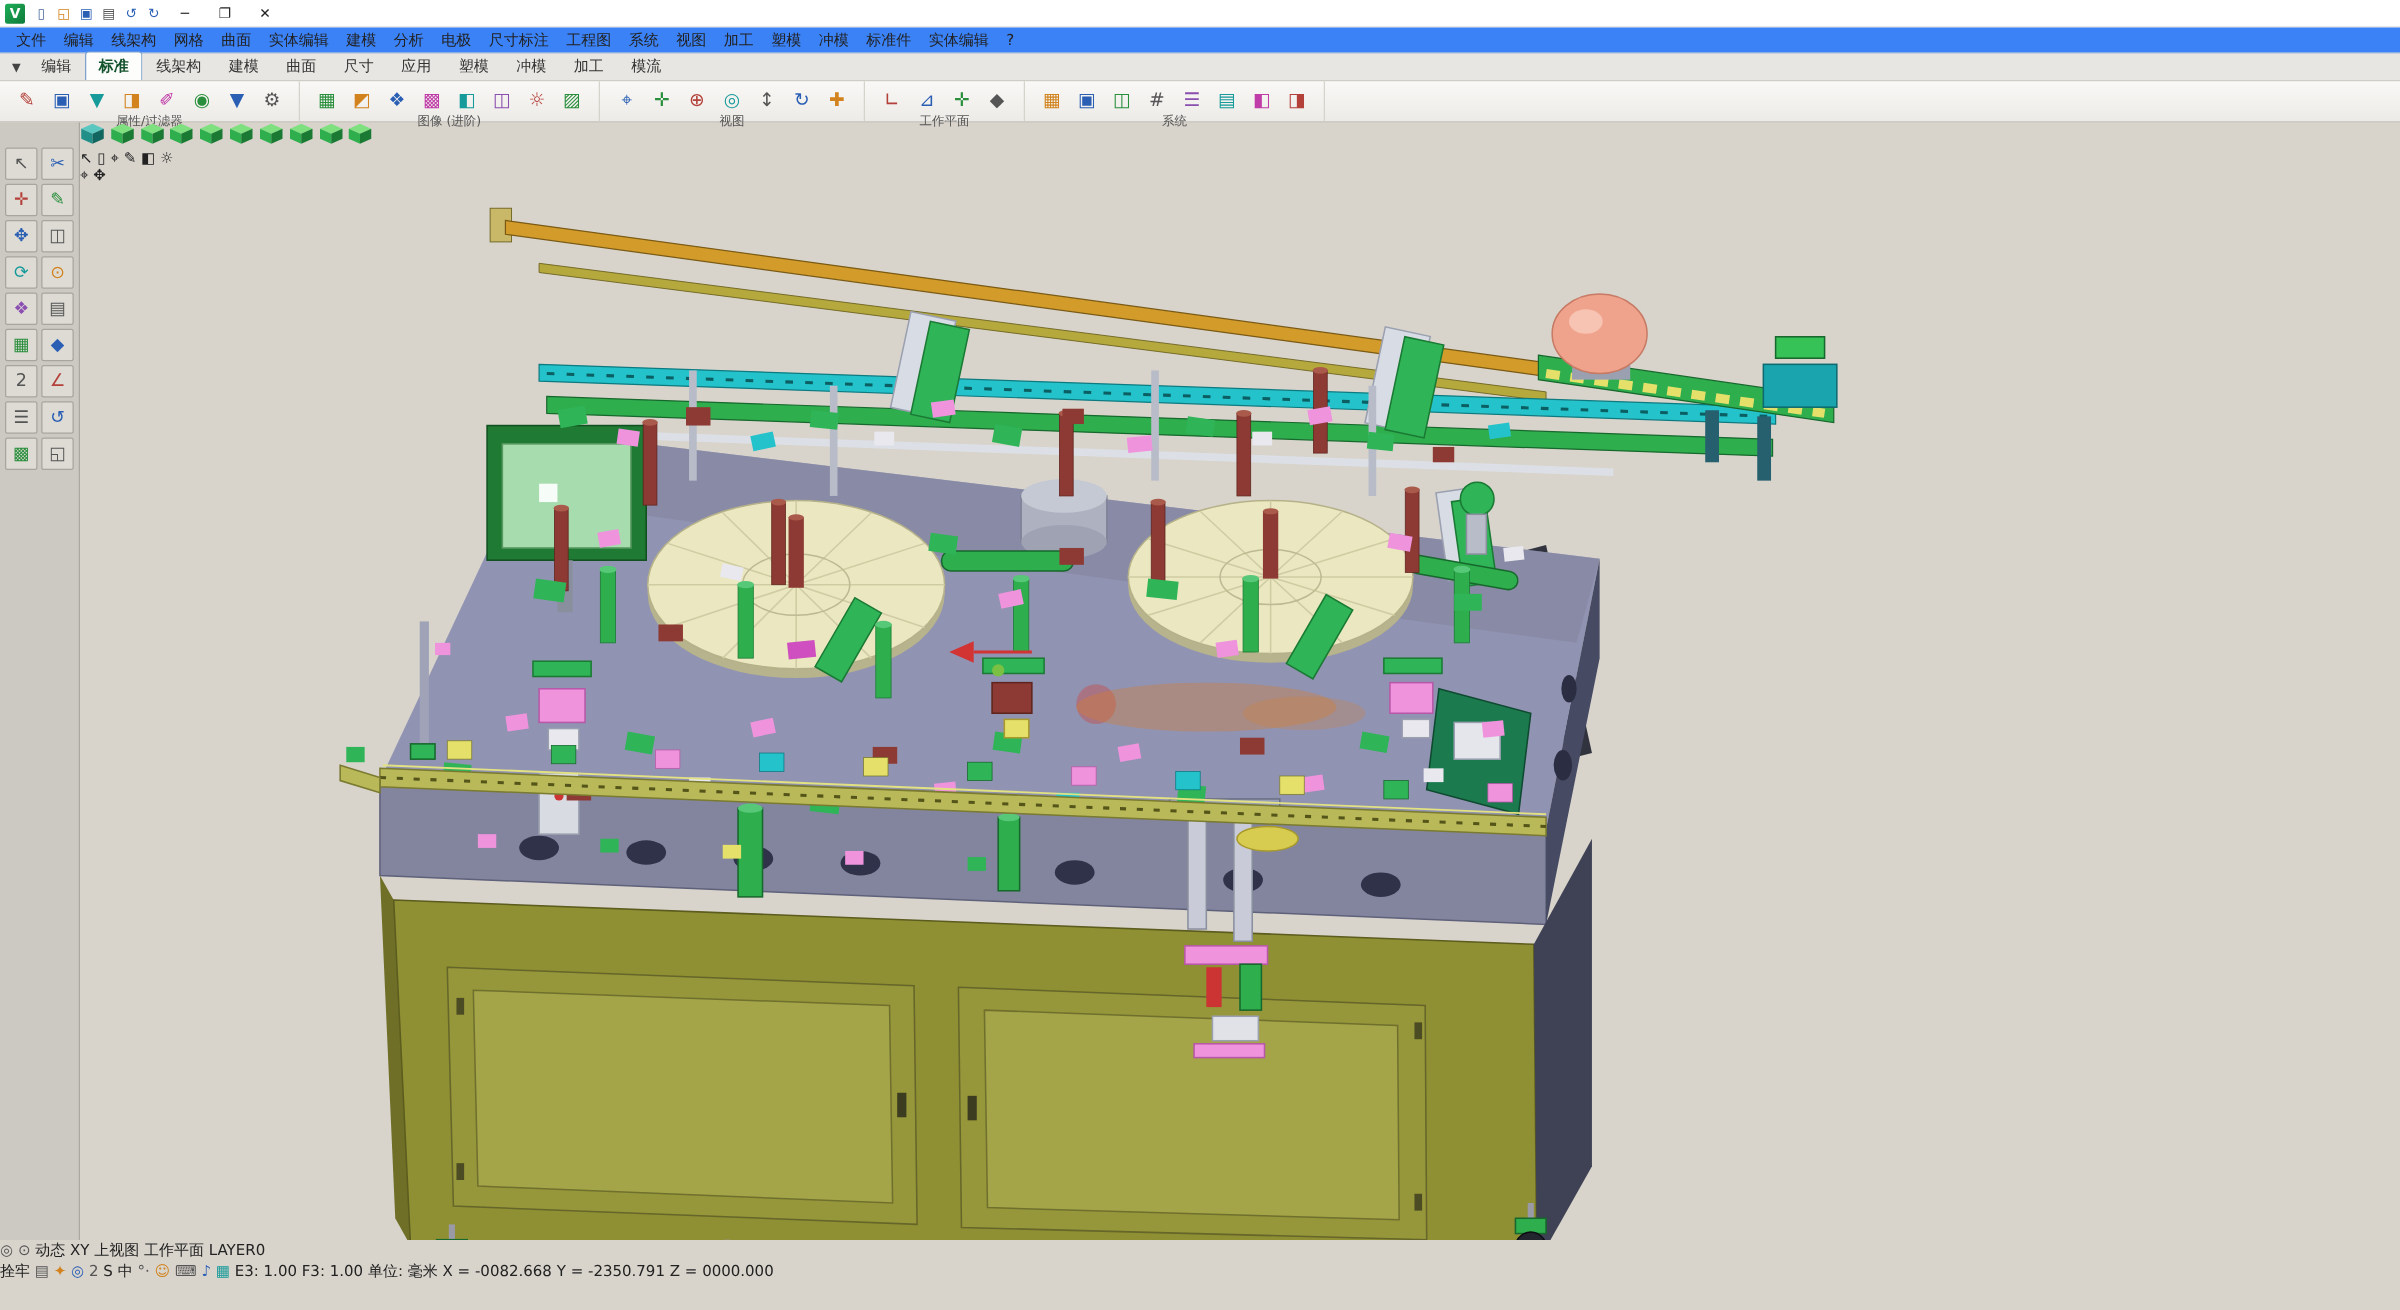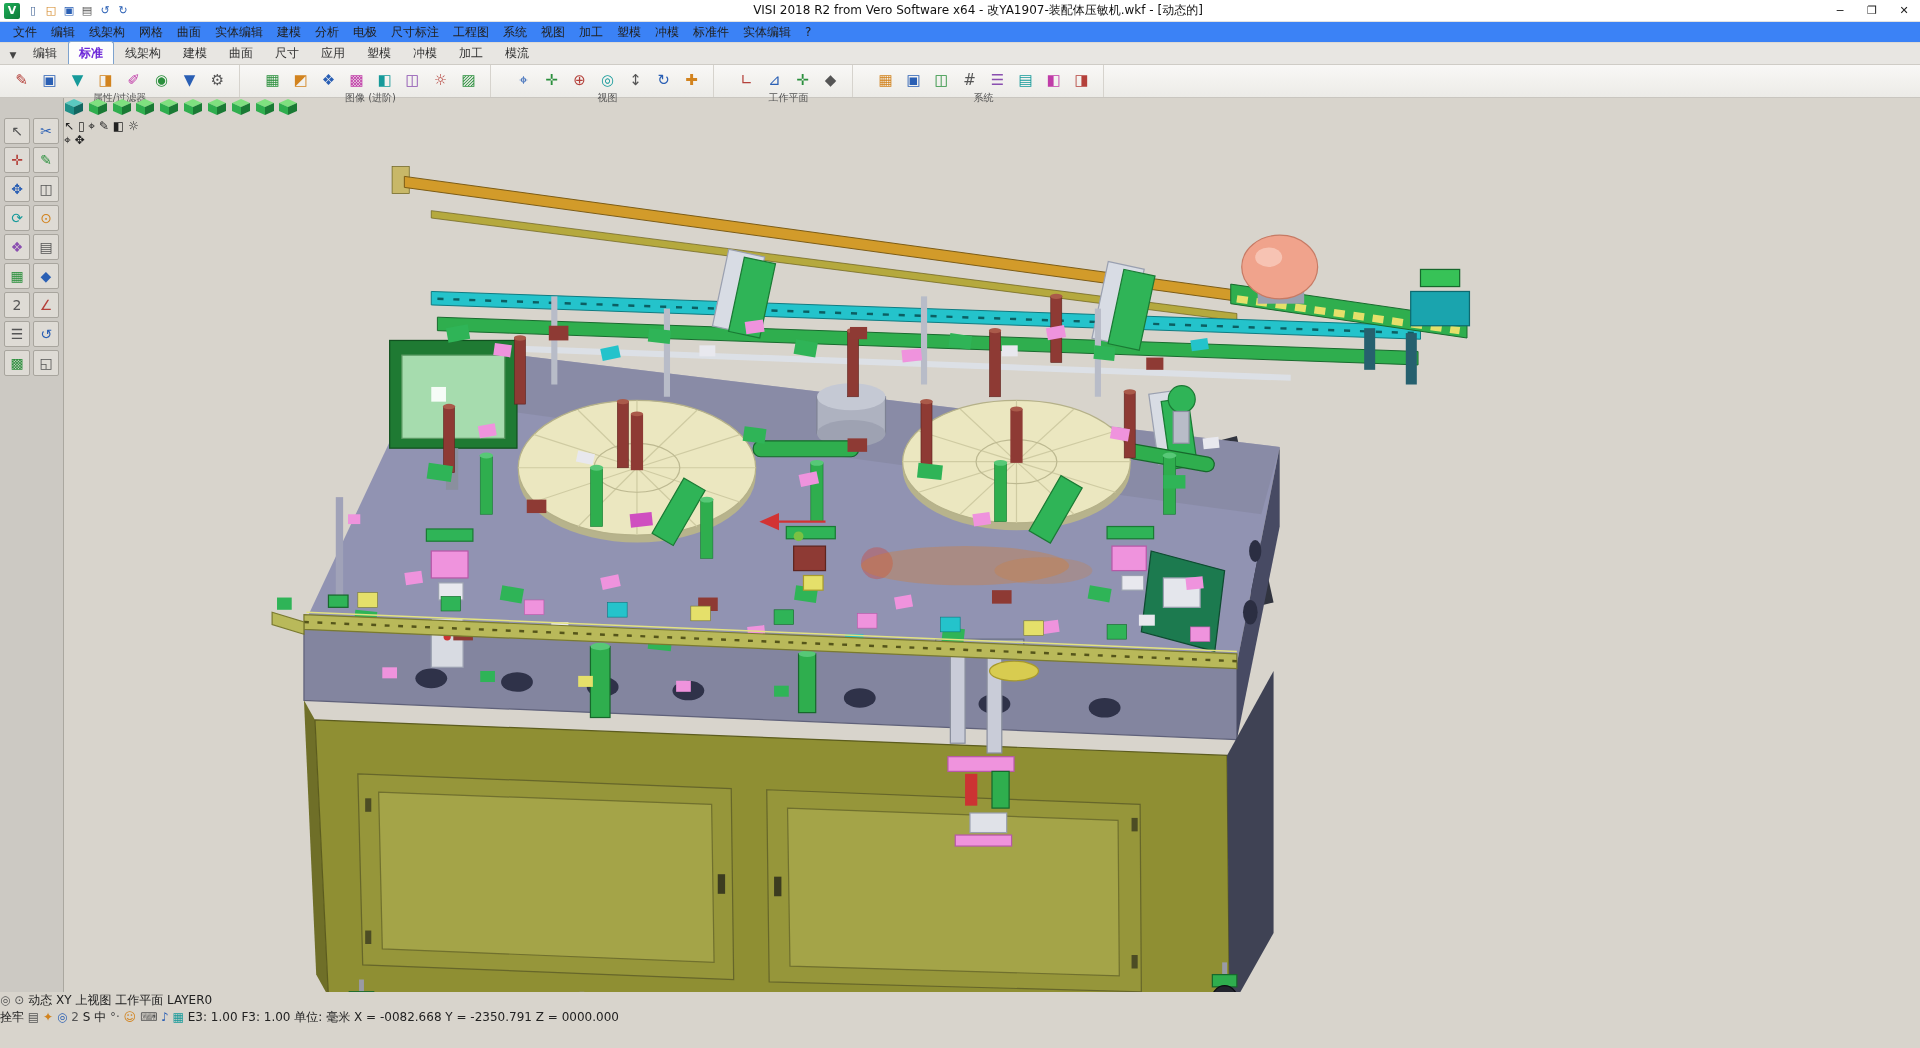--- a/index.html
+++ b/index.html
@@ -18,24 +18,24 @@
   .wb-min::before{content:"─";} .wb-max::before{content:"❐";} .wb-close::before{content:"✕";}
 
   
   .menubar { height:21px; background:#3b82f6; display:flex; align-items:center; padding:0 6px; border-bottom:1px solid #dddad5; }
   .mitem { padding:2px 7px; white-space:nowrap; }
 
   
   .tabbar { height:22px; background:#e8e6e2; display:flex; align-items:flex-end; padding-left:4px; border-bottom:1px solid #cfccc6; }
   .tabarrow { width:18px; height:18px; display:flex; align-items:center; justify-content:center; color:#444; font-size:9px; }
   .tab { padding:3px 10px 2px; border:1px solid transparent; border-bottom:none; white-space:nowrap; color:#333; }
-  .tab.active { background:#fdfdfc; border-color:#7da2ce; border-radius:3px 3px 0 0; font-weight:bold; color:#6d28d9; }
+  .tab.active { background:#fdfdfc; border-color:#7da2ce; border-radius:3px 3px 0 0; font-weight:bold; color:#14532d; }
 
   
-  .ribbon { height:33px; background:linear-gradient(#f9f8f6,#ecebe7); display:flex; border-bottom:1px solid #c9c6c0;gap:11px; }
+  .ribbon { height:33px; background:linear-gradient(#f9f8f6,#ecebe7); display:flex; border-bottom:1px solid #c9c6c0; }
   .rgroup { display:flex; flex-direction:column; justify-content:space-between; padding:2px 9px 1px; border-right:1px solid #d6d3cd; }
   .ricons { display:flex; gap:3px; align-items:center; }
   .rlabel { font-size:10px; color:#555; text-align:center; line-height:12px; }
   .ic { width:25px; height:25px; display:flex; align-items:center; justify-content:center; font-size:15px; border:1px solid transparent; border-radius:3px; background:transparent; }
   .ic.active { background:#ffe2a8; border-color:#e0a23a; }
 
   
   .gi-arrow::before{content:"↖";} .gi-cut::before{content:"✂";} .gi-pencil::before{content:"✎";}
   .gi-pen::before{content:"✐";} .gi-grid::before{content:"▦";} .gi-grid2::before{content:"▩";}
   .gi-grid3::before{content:"▨";} .gi-cell::before{content:"⊞";} .gi-hash::before{content:"#";}
@@ -94,21 +94,20 @@
 <div id="window">
 
   <div class="titlebar">
     <span class="vlogo">V</span>
     <span class="qicon gi-bar2"></span>
     <span class="qicon gi-copy c-orange"></span>
     <span class="qicon gi-sq c-blue"></span>
     <span class="qicon gi-rows c-gray"></span>
     <span class="qicon gi-undo c-blue"></span>
     <span class="qicon gi-redo c-blue"></span>
-    <span class="title-text">VISI 2018 R2 from Vero Software x64 - 改YA1907-装配体压敏机.wkf - [动态的]</span>
     <div class="winbtns">
       <span class="wb wb-min"></span>
       <span class="wb wb-max"></span>
       <span class="wb wb-close"></span>
     </div>
   </div>
 
   <div class="menubar">
     <span class="mitem">文件</span>
     <span class="mitem">编辑</span>

